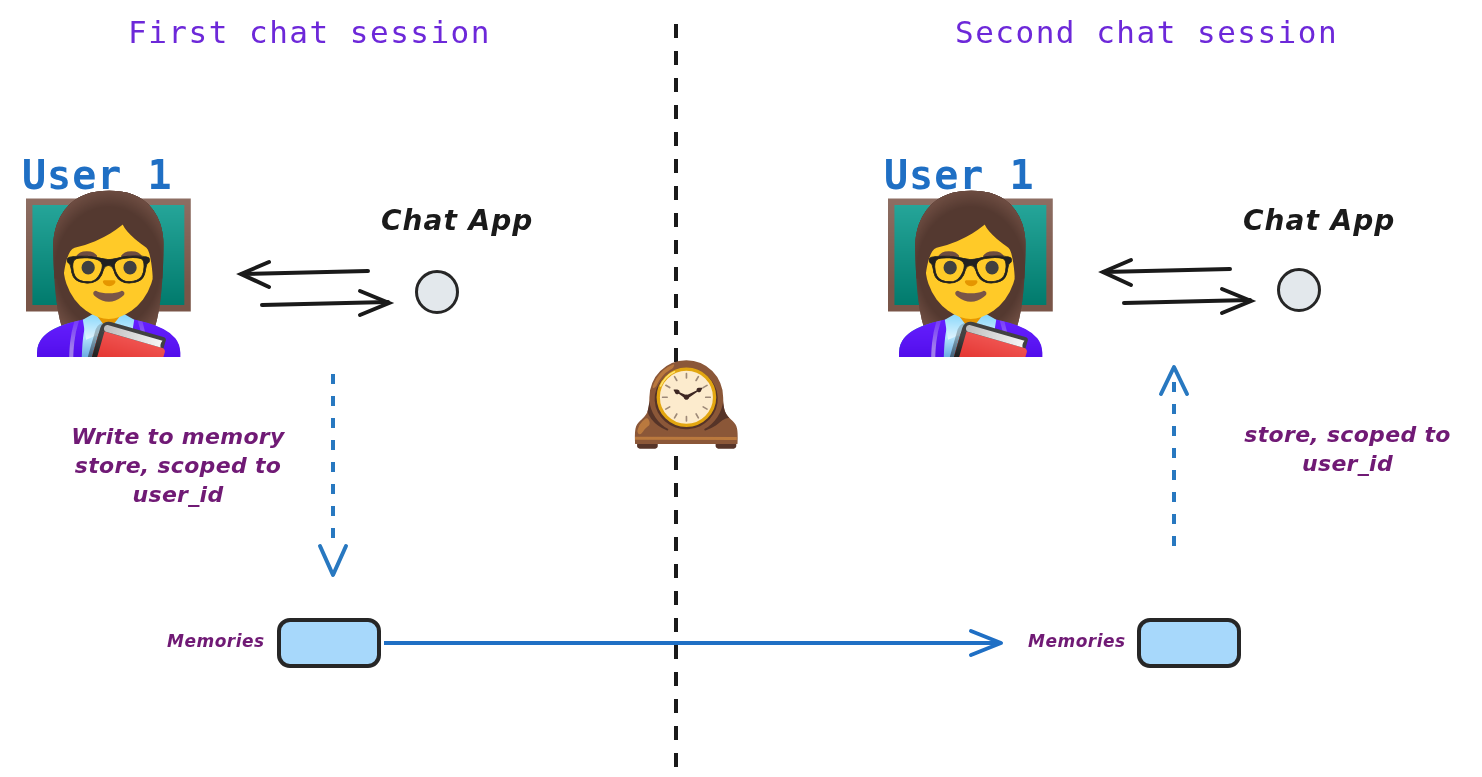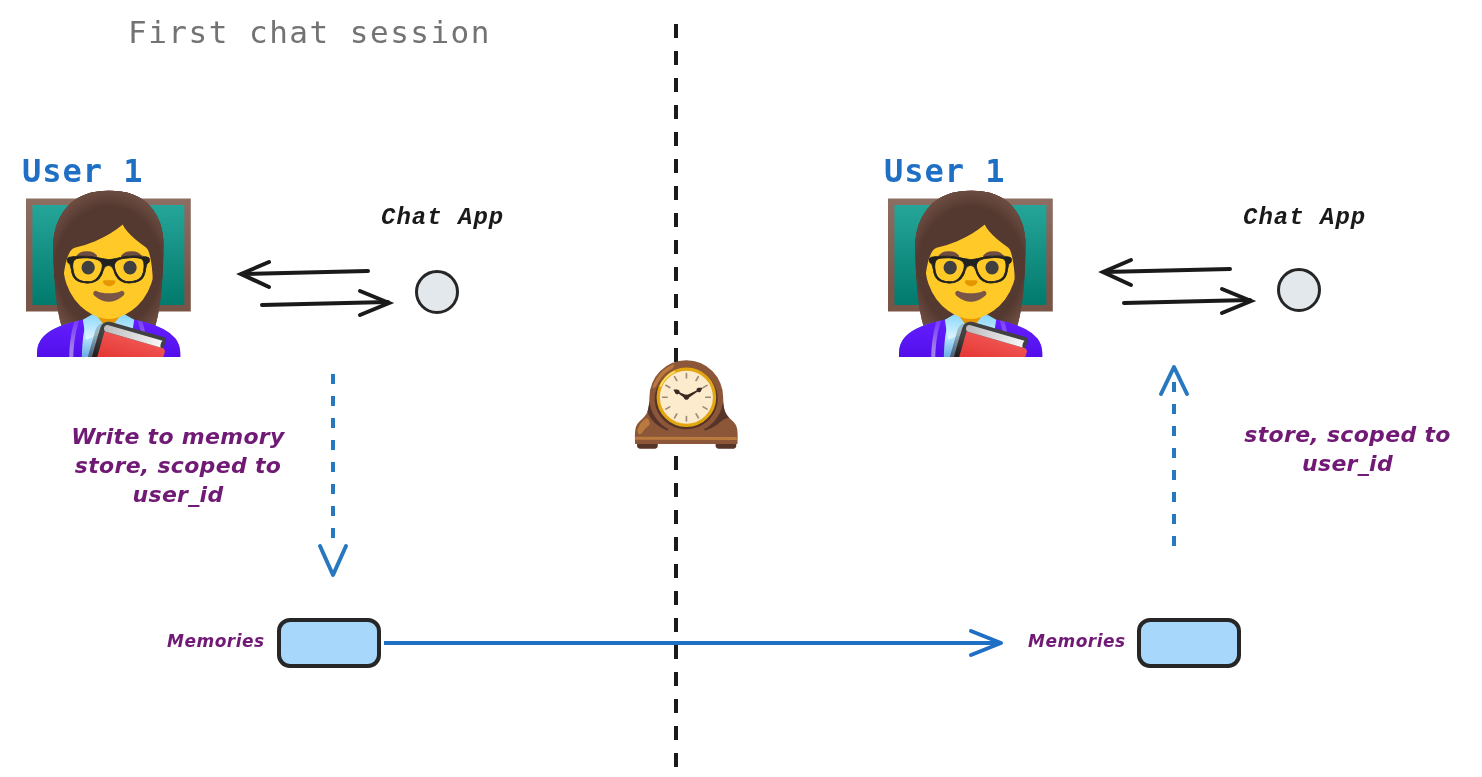--- a/index.html
+++ b/index.html
@@ -17,29 +17,29 @@
     background: #ffffff;
     overflow: hidden;
   }
   .abs { position: absolute; }
 
   
   .session-title {
     font-family: "DejaVu Sans Mono", "Liberation Mono", monospace;
     font-size: 31px;
     font-weight: 400;
-    color: #737373;
+    color: #6d28d9;
     letter-spacing: 1.5px;
     white-space: nowrap;
   }
 
   
   .user-label {
     font-family: "DejaVu Sans Mono", "Liberation Mono", monospace;
-    font-size: 32px;
+    font-size: 40px;
     font-weight: 700;
     color: #1f6fc4;
     letter-spacing: 1px;
     white-space: nowrap;
   }
 
   
   .avatar {
     font-size: 150px;
     line-height: 1;
@@ -61,23 +61,22 @@
     color: #1a1a1a;
     white-space: nowrap;
   }
   .hand-blue {
     font-family: "DejaVu Sans", sans-serif;
     font-style: italic;
     font-weight: 600;
     color: #701a75;
   }
   .chat-app-label {
-    font-size: 24px;
+    font-size: 28px;
     letter-spacing: 1px;
-    font-family: Liberation Mono, monospace;
   }
   .memories-label {
     font-size: 17px;
     letter-spacing: 0.5px;
     white-space: nowrap;
   }
   .annot {
     font-size: 22px;
     line-height: 1.32;
     text-align: center;
@@ -149,20 +148,21 @@
 
   <div class="abs hand-blue memories-label" style="left:167px; top:631px;">Memories</div>
 
   <div class="abs mem-box" style="left:277px; top:618px;"></div>
 
   <svg class="abs" style="left:382px; top:628px;" width="640" height="32">
     <line x1="2" y1="15" x2="615" y2="15" stroke="#1f6fc4" stroke-width="4"></line>
     <polyline points="589,3 619,15 589,27" fill="none" stroke="#1f6fc4" stroke-width="4" stroke-linecap="round" stroke-linejoin="round"></polyline>
   </svg>
 
+  <div class="abs session-title" style="left:955px; top:14px;">Second chat session</div>
 
   <div class="abs user-label" style="left:884px; top:152px;">User 1</div>
 
   <div class="abs avatar" style="left:877px; top:199px;">👩‍🏫</div>
 
   <div class="abs hand chat-app-label" style="left:1243px; top:204px;">Chat App</div>
 
   <div class="abs app-circle" style="left:1277px; top:268px;"></div>
 
   <svg class="abs" style="left:1100px; top:256px;" width="160" height="60">

